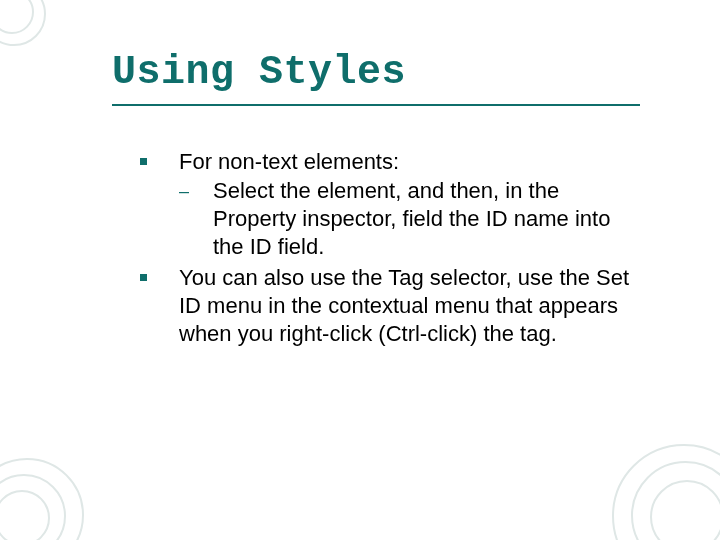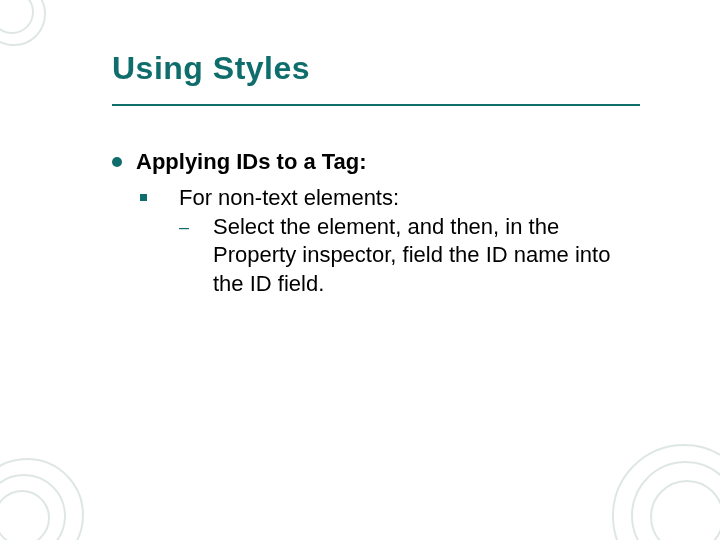--- a/index.html
+++ b/index.html
@@ -14,22 +14,22 @@
   .slide {
     position: relative;
     width: 720px;
     height: 540px;
     box-sizing: border-box;
   }
   .title {
     position: absolute;
     left: 112px;
     top: 50px;
-    font-family: Liberation Sans, sans-serif;
-    font-size: 32px;
+    font-family: Liberation Mono, monospace;
+    font-size: 40px;
     font-weight: bold;
     color: #0f6e6b;
     letter-spacing: 0.5px;
   }
   .title-underline {
     position: absolute;
     left: 112px;
     top: 104px;
     width: 528px;
     height: 0;
@@ -123,31 +123,31 @@
   <div class="ring bl-c"></div>
   <div class="ring br-a"></div>
   <div class="ring br-b"></div>
   <div class="ring br-c"></div>
 
   <div class="title">Using Styles</div>
   <div class="title-underline"></div>
 
   <div class="content">
 
-    <div class="lvl1">
-      <div class="disc"></div>
-      <div class="txt">Applying IDs to a Tag:</div>
-    </div>
 
     <div class="lvl2">
       <div class="sq"></div>
       <div class="txt">
         <span>For non-text elements:</span>
         <div class="lvl3">
           <div class="dash">–</div>
           <div class="txt">Select the element, and then, in the Property inspector, field the ID name into the ID field.</div>
         </div>
       </div>
     </div>
 
+    <div class="lvl2">
+      <div class="sq"></div>
+      <div class="txt">You can also use the Tag selector, use the Set ID menu in the contextual menu that appears when you right-click (Ctrl-click) the tag.</div>
+    </div>
 
   </div>
 </div>
 
 </body></html>

